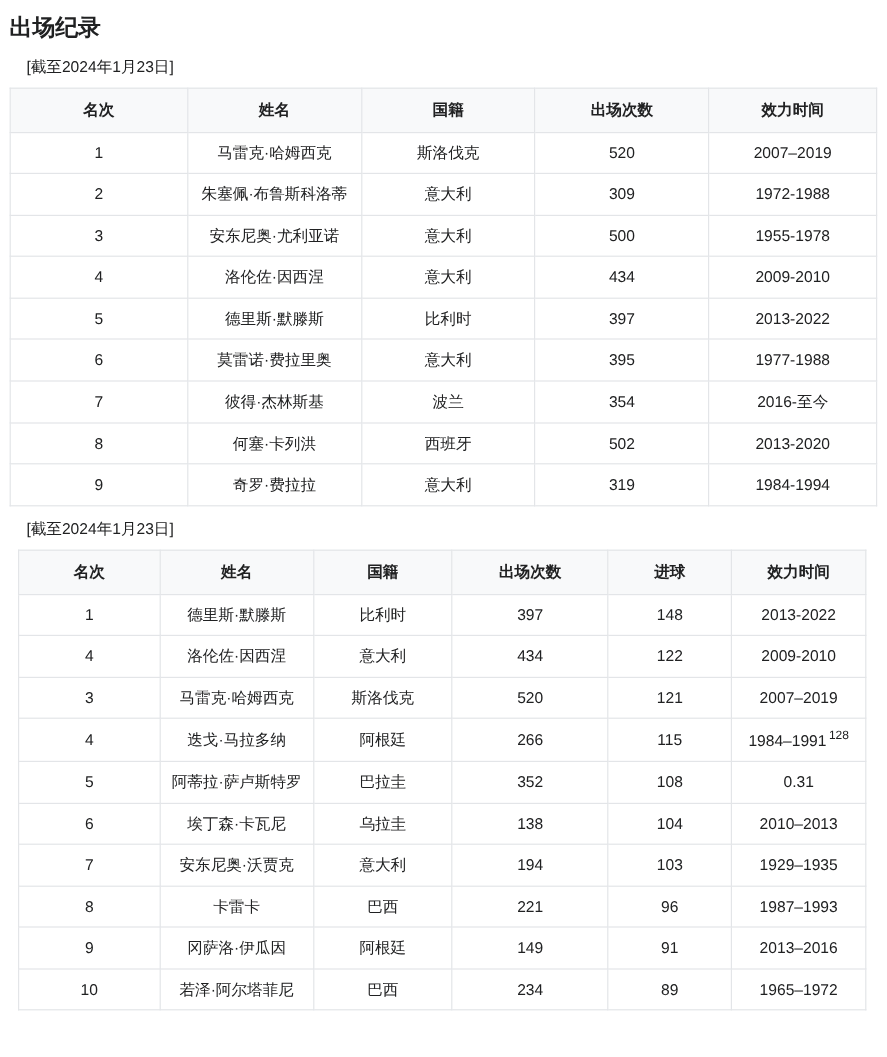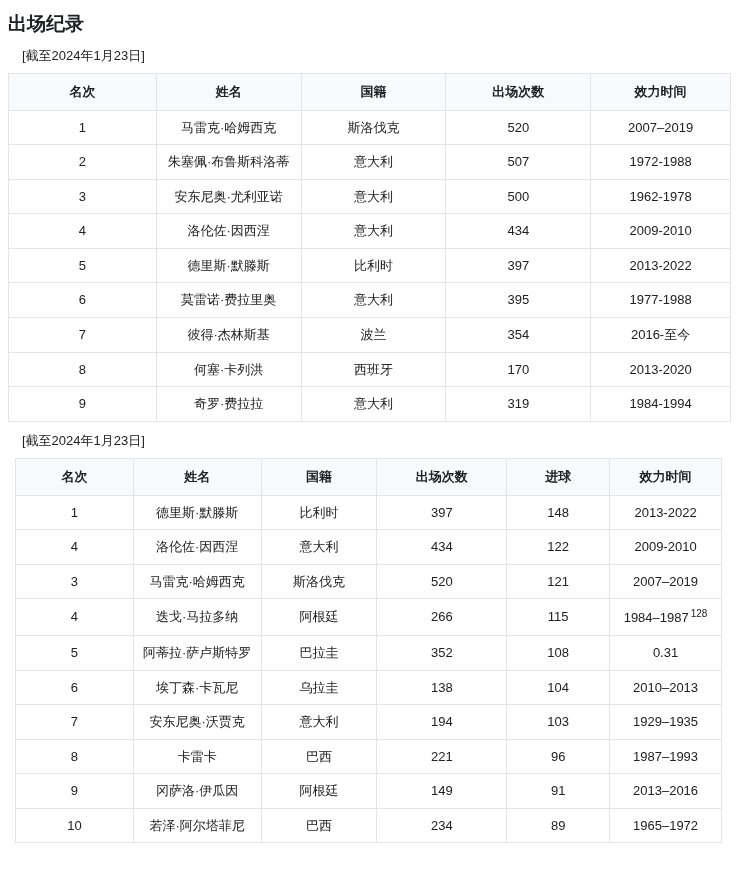--- a/index.html
+++ b/index.html
@@ -110,29 +110,29 @@
         <td>1</td>
         <td>马雷克·哈姆西克</td>
         <td>斯洛伐克</td>
         <td>520</td>
         <td>2007–2019</td>
       </tr>
       <tr>
         <td>2</td>
         <td>朱塞佩·布鲁斯科洛蒂</td>
         <td>意大利</td>
-        <td>507</td>
+        <td>309</td>
         <td>1972-1988</td>
       </tr>
       <tr>
         <td>3</td>
         <td>安东尼奥·尤利亚诺</td>
         <td>意大利</td>
         <td>500</td>
-        <td>1962-1978</td>
+        <td>1955-1978</td>
       </tr>
       <tr>
         <td>4</td>
         <td>洛伦佐·因西涅</td>
         <td>意大利</td>
         <td>434</td>
         <td>2009-2010</td>
       </tr>
       <tr>
         <td>5</td>
@@ -152,21 +152,21 @@
         <td>7</td>
         <td>彼得·杰林斯基</td>
         <td>波兰</td>
         <td>354</td>
         <td>2016-至今</td>
       </tr>
       <tr>
         <td>8</td>
         <td>何塞·卡列洪</td>
         <td>西班牙</td>
-        <td>170</td>
+        <td>502</td>
         <td>2013-2020</td>
       </tr>
       <tr>
         <td>9</td>
         <td>奇罗·费拉拉</td>
         <td>意大利</td>
         <td>319</td>
         <td>1984-1994</td>
       </tr>
     </tbody>
@@ -217,21 +217,21 @@
         <td>520</td>
         <td>121</td>
         <td>2007–2019</td>
       </tr>
       <tr>
         <td>4</td>
         <td>迭戈·马拉多纳</td>
         <td>阿根廷</td>
         <td>266</td>
         <td>115</td>
-        <td><span>1984–1987</span><span class="sup">128</span></td>
+        <td><span>1984–1991</span><span class="sup">128</span></td>
       </tr>
       <tr>
         <td>5</td>
         <td class="two-line">阿蒂拉·萨卢斯特罗</td>
         <td>巴拉圭</td>
         <td>352</td>
         <td>108</td>
         <td>0.31</td>
       </tr>
       <tr>

